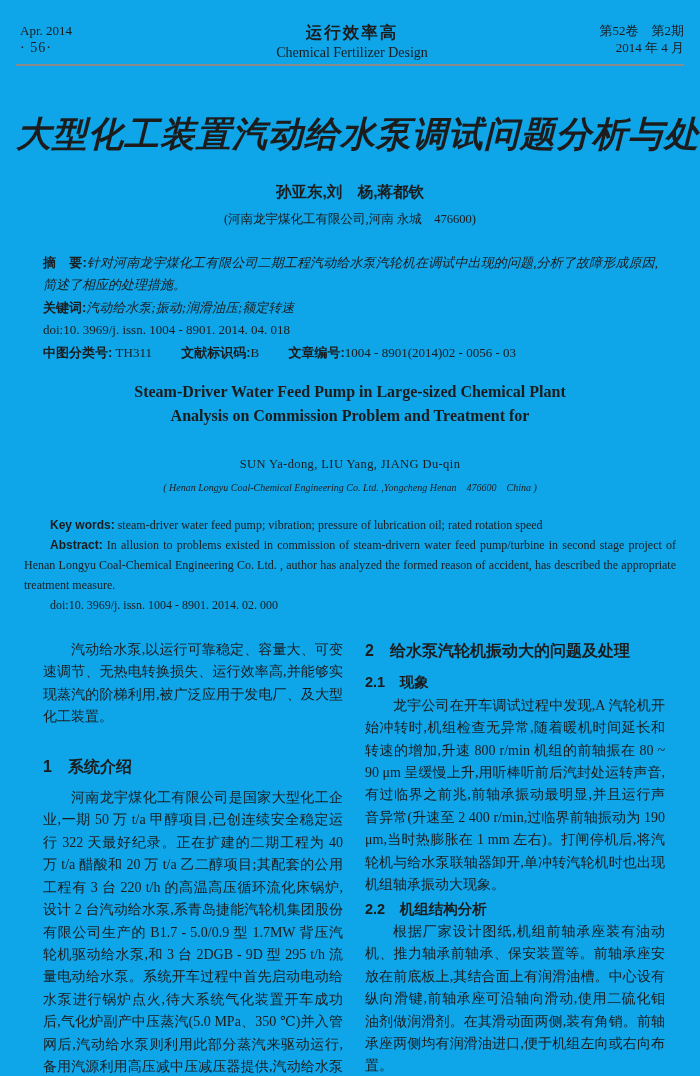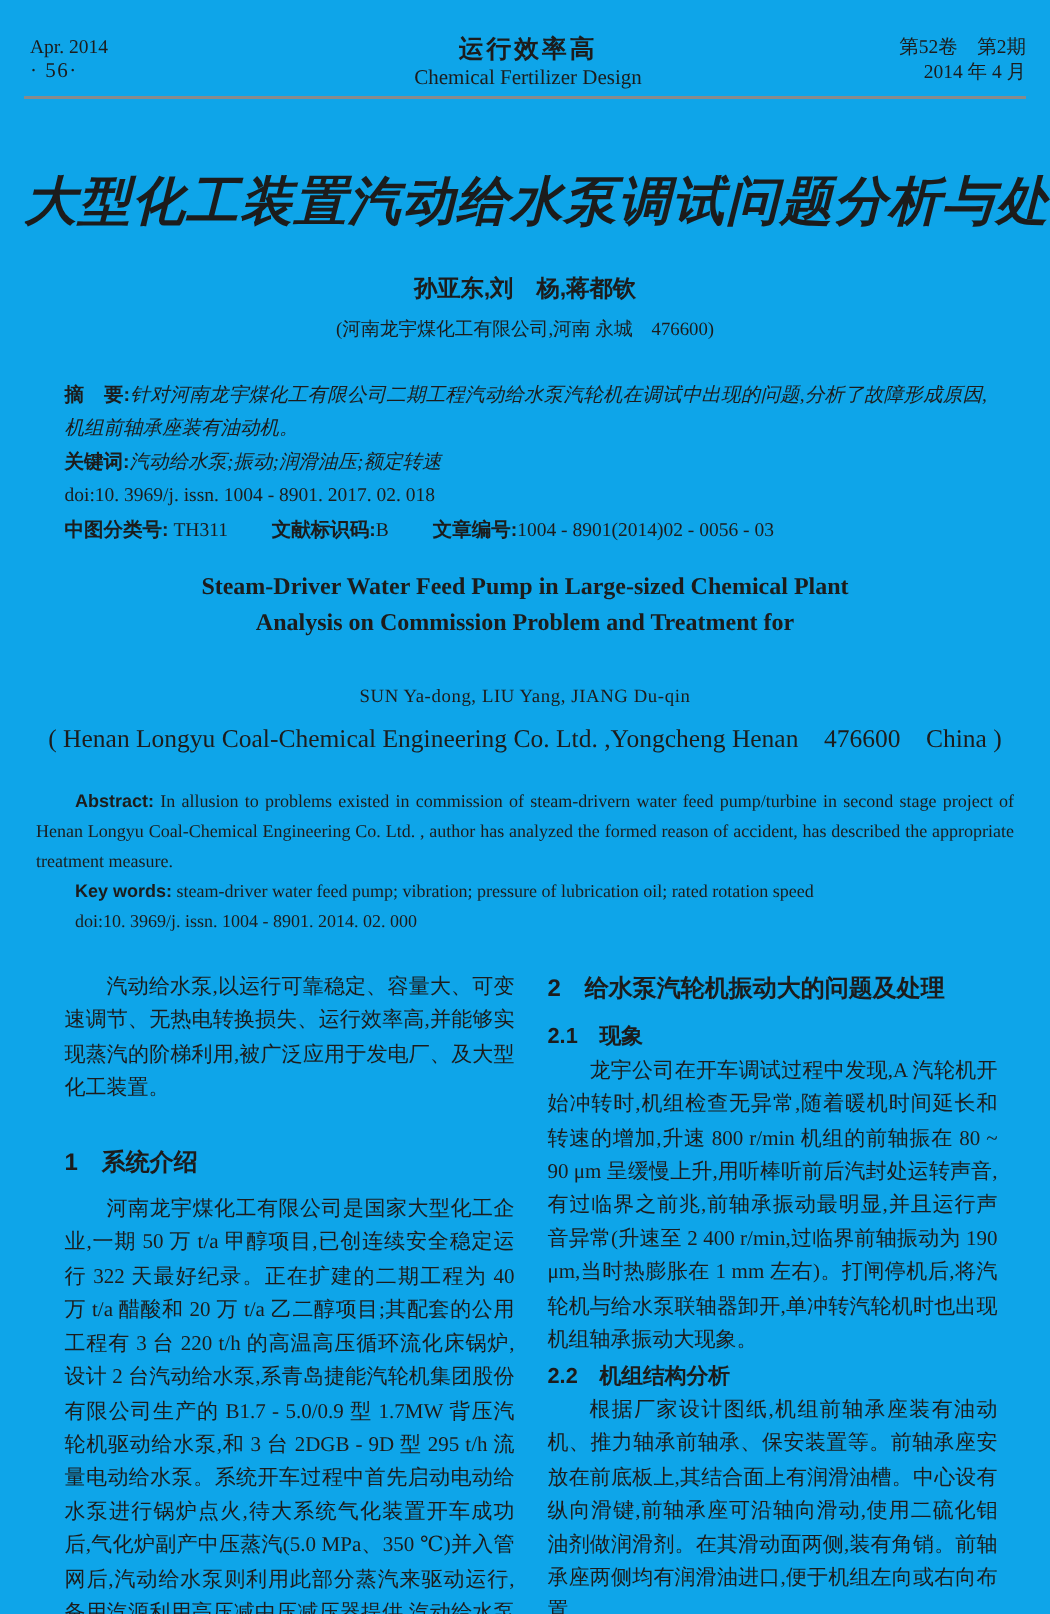--- a/index.html
+++ b/index.html
@@ -28,21 +28,21 @@
   
   .meta-zh{margin:24px 26px 0 27px;font-size:13px;line-height:22.4px;text-align:justify;}
   .meta-zh p{margin:0;}
   .lbl{font-weight:bold;font-family:"Liberation Sans","DejaVu Sans",sans-serif;font-style:normal;}
   .kai{font-style:italic;}
   .clc-line .group{margin-right:26px;}
   
   .meta-en{margin-top:16px;text-align:center;}
   .en-title{font-size:16px;font-weight:bold;line-height:24px;}
   .en-authors{font-size:12.5px;margin-top:29px;letter-spacing:0.4px;}
-  .en-affil{font-size:17px;margin-top:9px;}
+  .en-affil{font-size:10px;font-style:italic;margin-top:9px;}
   .en-abstract{margin:20px 8px 0 8px;font-size:12px;line-height:20px;text-align:justify;}
   .en-abstract p{margin:0;}
   .en-abstract .ind{text-indent:26px;}
   
   .body-cols{display:flex;gap:22px;margin:24px 16px 0 27px;
     font-size:14px;line-height:22.4px;text-align:justify;}
   .col{width:300px;flex:0 0 300px;}
   .col p{margin:0;text-indent:2em;}
   h2.sec{font-size:16px;font-weight:bold;margin:27px 0 9px 0;text-indent:0;
     font-family:"Liberation Sans","DejaVu Sans",sans-serif;}
@@ -72,42 +72,42 @@
       <div>2014 年 4 月</div>
     </div>
   </div>
   <hr class="header-rule">
 
   <div class="title-zh">大型化工装置汽动给水泵调试问题分析与处理</div>
   <div class="authors-zh">孙亚东,刘　杨,蒋都钦</div>
   <div class="affil-zh">(河南龙宇煤化工有限公司,河南 永城　476600)</div>
 
   <div class="meta-zh">
-    <p><span class="lbl">摘　要:</span><span class="kai">针对河南龙宇煤化工有限公司二期工程汽动给水泵汽轮机在调试中出现的问题,分析了故障形成原因,机组前轴承座装有油动机。</span></p>
+    <p><span class="lbl">摘　要:</span><span class="kai">针对河南龙宇煤化工有限公司二期工程汽动给水泵汽轮机在调试中出现的问题,分析了故障形成原因,简述了相应的处理措施。</span></p>
     <p><span class="lbl">关键词:</span><span class="kai">汽动给水泵;振动;润滑油压;额定转速</span></p>
-    <p>doi:10. 3969/j. issn. 1004 - 8901. 2017. 02. 018</p>
+    <p>doi:10. 3969/j. issn. 1004 - 8901. 2014. 04. 018</p>
     <p class="clc-line">
       <span class="group"><span class="lbl">中图分类号:</span> <span>TH311</span></span>
       <span class="group"><span class="lbl">文献标识码:</span><span>B</span></span>
       <span class="group"><span class="lbl">文章编号:</span><span>1004 - 8901(2014)02 - 0056 - 03</span></span>
     </p>
   </div>
 
   <div class="meta-en">
     <div class="en-title">
       <div>Steam-Driver Water Feed Pump in Large-sized Chemical Plant</div>
       <div>Analysis on Commission Problem and Treatment for</div>
     </div>
     <div class="en-authors">SUN Ya-dong, LIU Yang, JIANG Du-qin</div>
     <div class="en-affil">( Henan Longyu Coal-Chemical Engineering Co. Ltd. ,Yongcheng Henan　476600　China )</div>
   </div>
 
   <div class="en-abstract">
+    <p class="ind"><span class="lbl">Key words:</span><span> steam-driver water feed pump; vibration; pressure of lubrication oil; rated rotation speed</span></p>
     <p class="ind"><span class="lbl">Abstract:</span><span> In allusion to problems existed in commission of steam-drivern water feed pump/turbine in second stage project of Henan Longyu Coal-Chemical Engineering Co. Ltd. , author has analyzed the formed reason of accident, has described the appropriate treatment measure.</span></p>
-    <p class="ind"><span class="lbl">Key words:</span><span> steam-driver water feed pump; vibration; pressure of lubrication oil; rated rotation speed</span></p>
     <p class="ind">doi:10. 3969/j. issn. 1004 - 8901. 2014. 02. 000</p>
   </div>
 
   <div class="body-cols">
     <div class="col">
       <p>汽动给水泵,以运行可靠稳定、容量大、可变速调节、无热电转换损失、运行效率高,并能够实现蒸汽的阶梯利用,被广泛应用于发电厂、及大型化工装置。</p>
       <h2 class="sec">1　系统介绍</h2>
       <p>河南龙宇煤化工有限公司是国家大型化工企业,一期 50 万 t/a 甲醇项目,已创连续安全稳定运行 322 天最好纪录。正在扩建的二期工程为 40 万 t/a 醋酸和 20 万 t/a 乙二醇项目;其配套的公用工程有 3 台 220 t/h 的高温高压循环流化床锅炉,设计 2 台汽动给水泵,系青岛捷能汽轮机集团股份有限公司生产的 B1.7 - 5.0/0.9 型 1.7MW 背压汽轮机驱动给水泵,和 3 台 2DGB - 9D 型 295 t/h 流量电动给水泵。系统开车过程中首先启动电动给水泵进行锅炉点火,待大系统气化装置开车成功后,气化炉副产中压蒸汽(5.0 MPa、350 ℃)并入管网后,汽动给水泵则利用此部分蒸汽来驱动运行,备用汽源利用高压减中压减压器提供,汽动给水泵设计为背压式,排汽(0.78 MPa、200 ℃)并入全厂用低压蒸汽管网,供市政采暖或余热发电使用。</p>
     </div>
     <div class="col">

